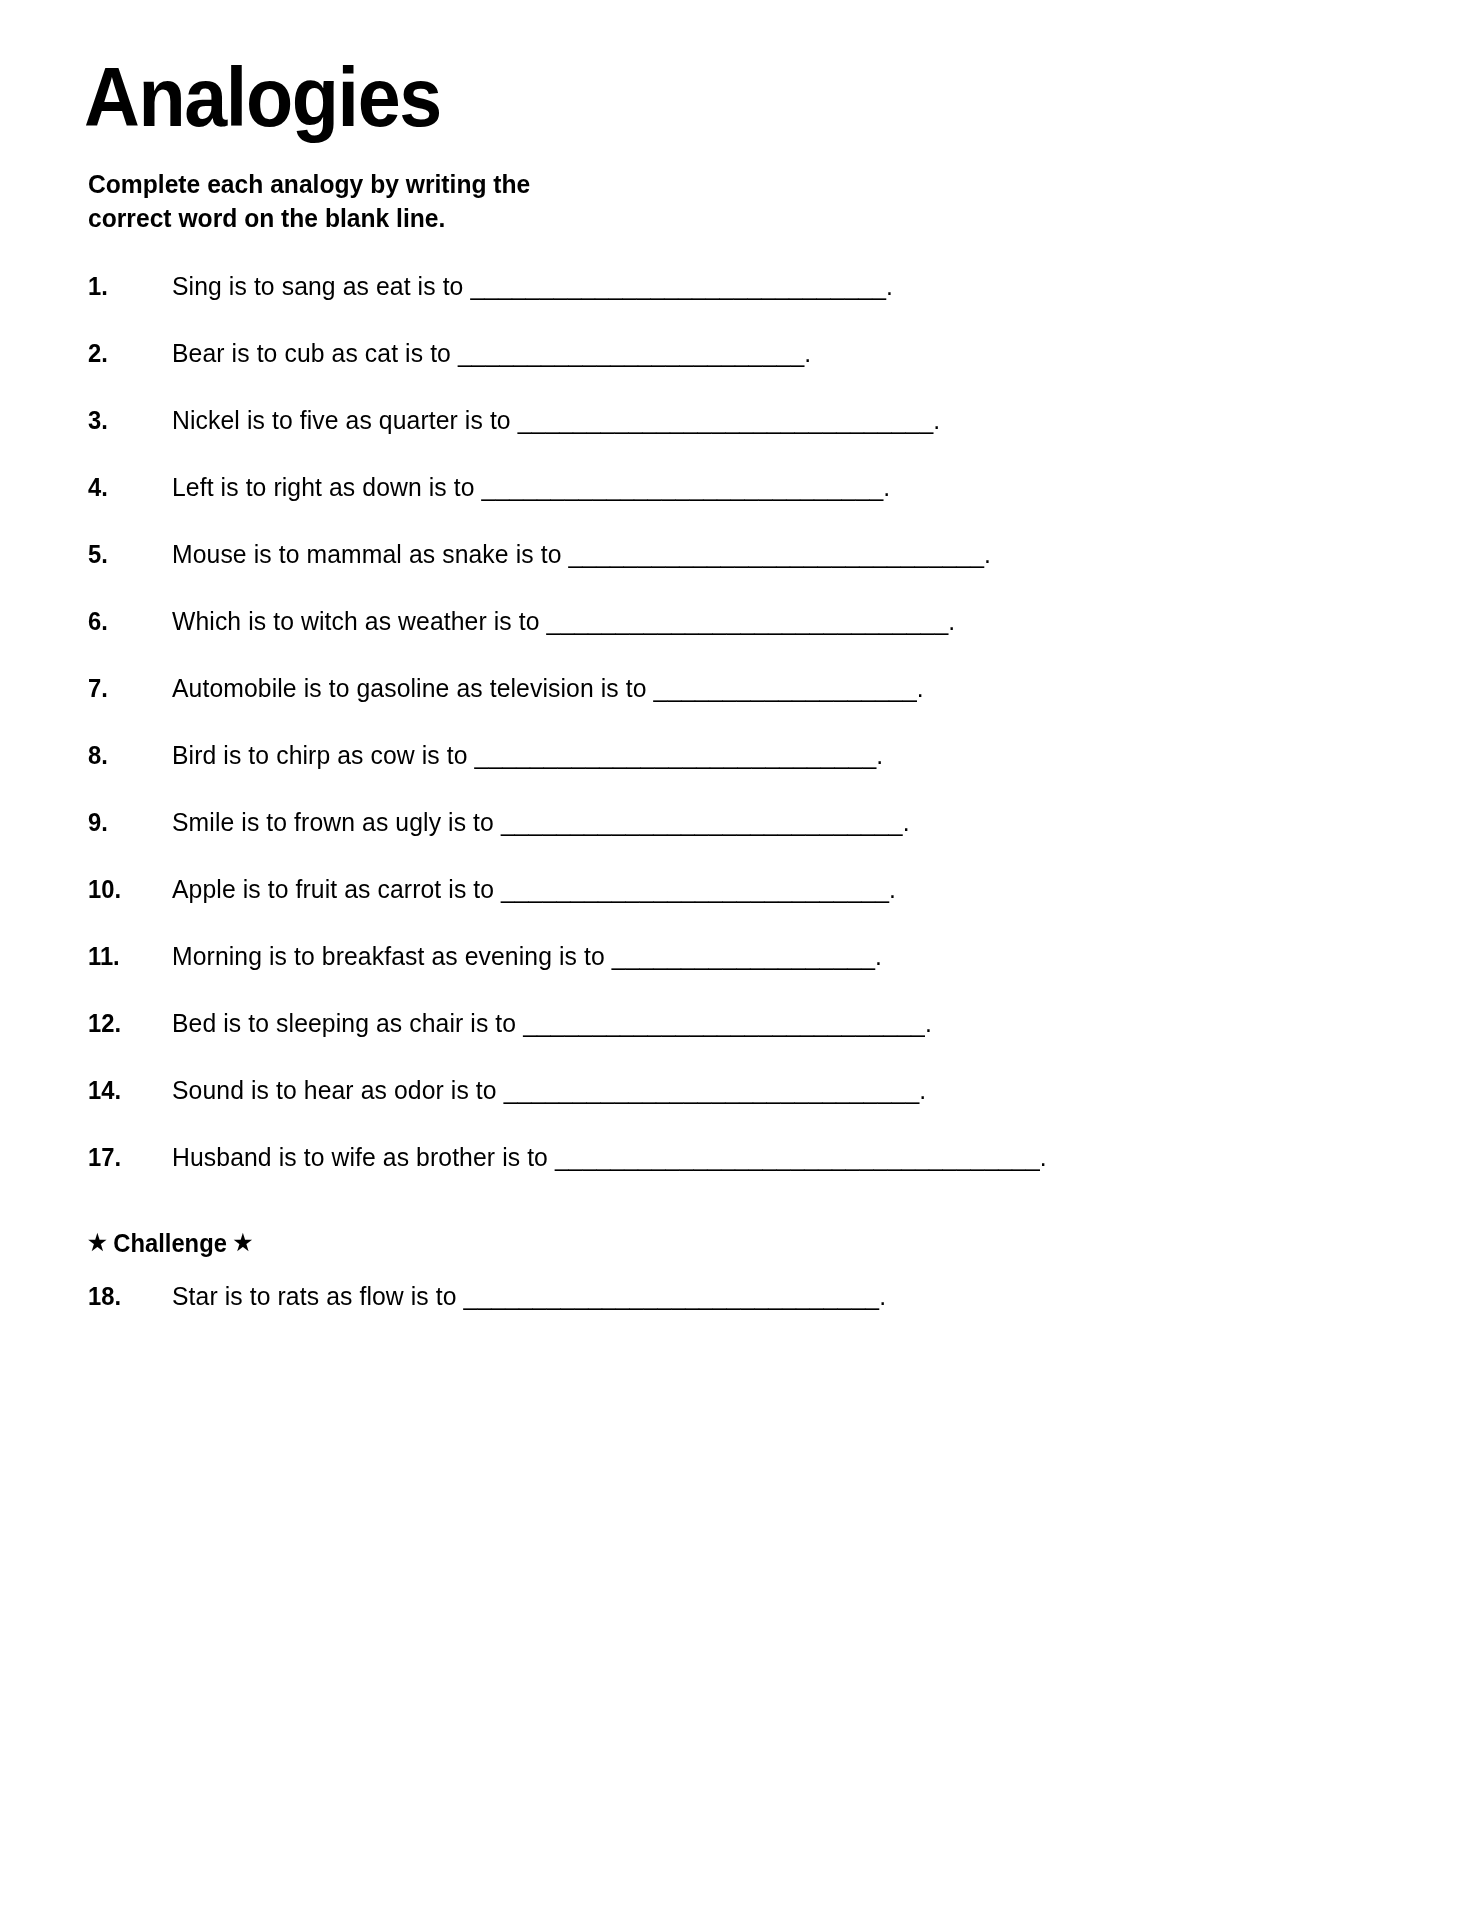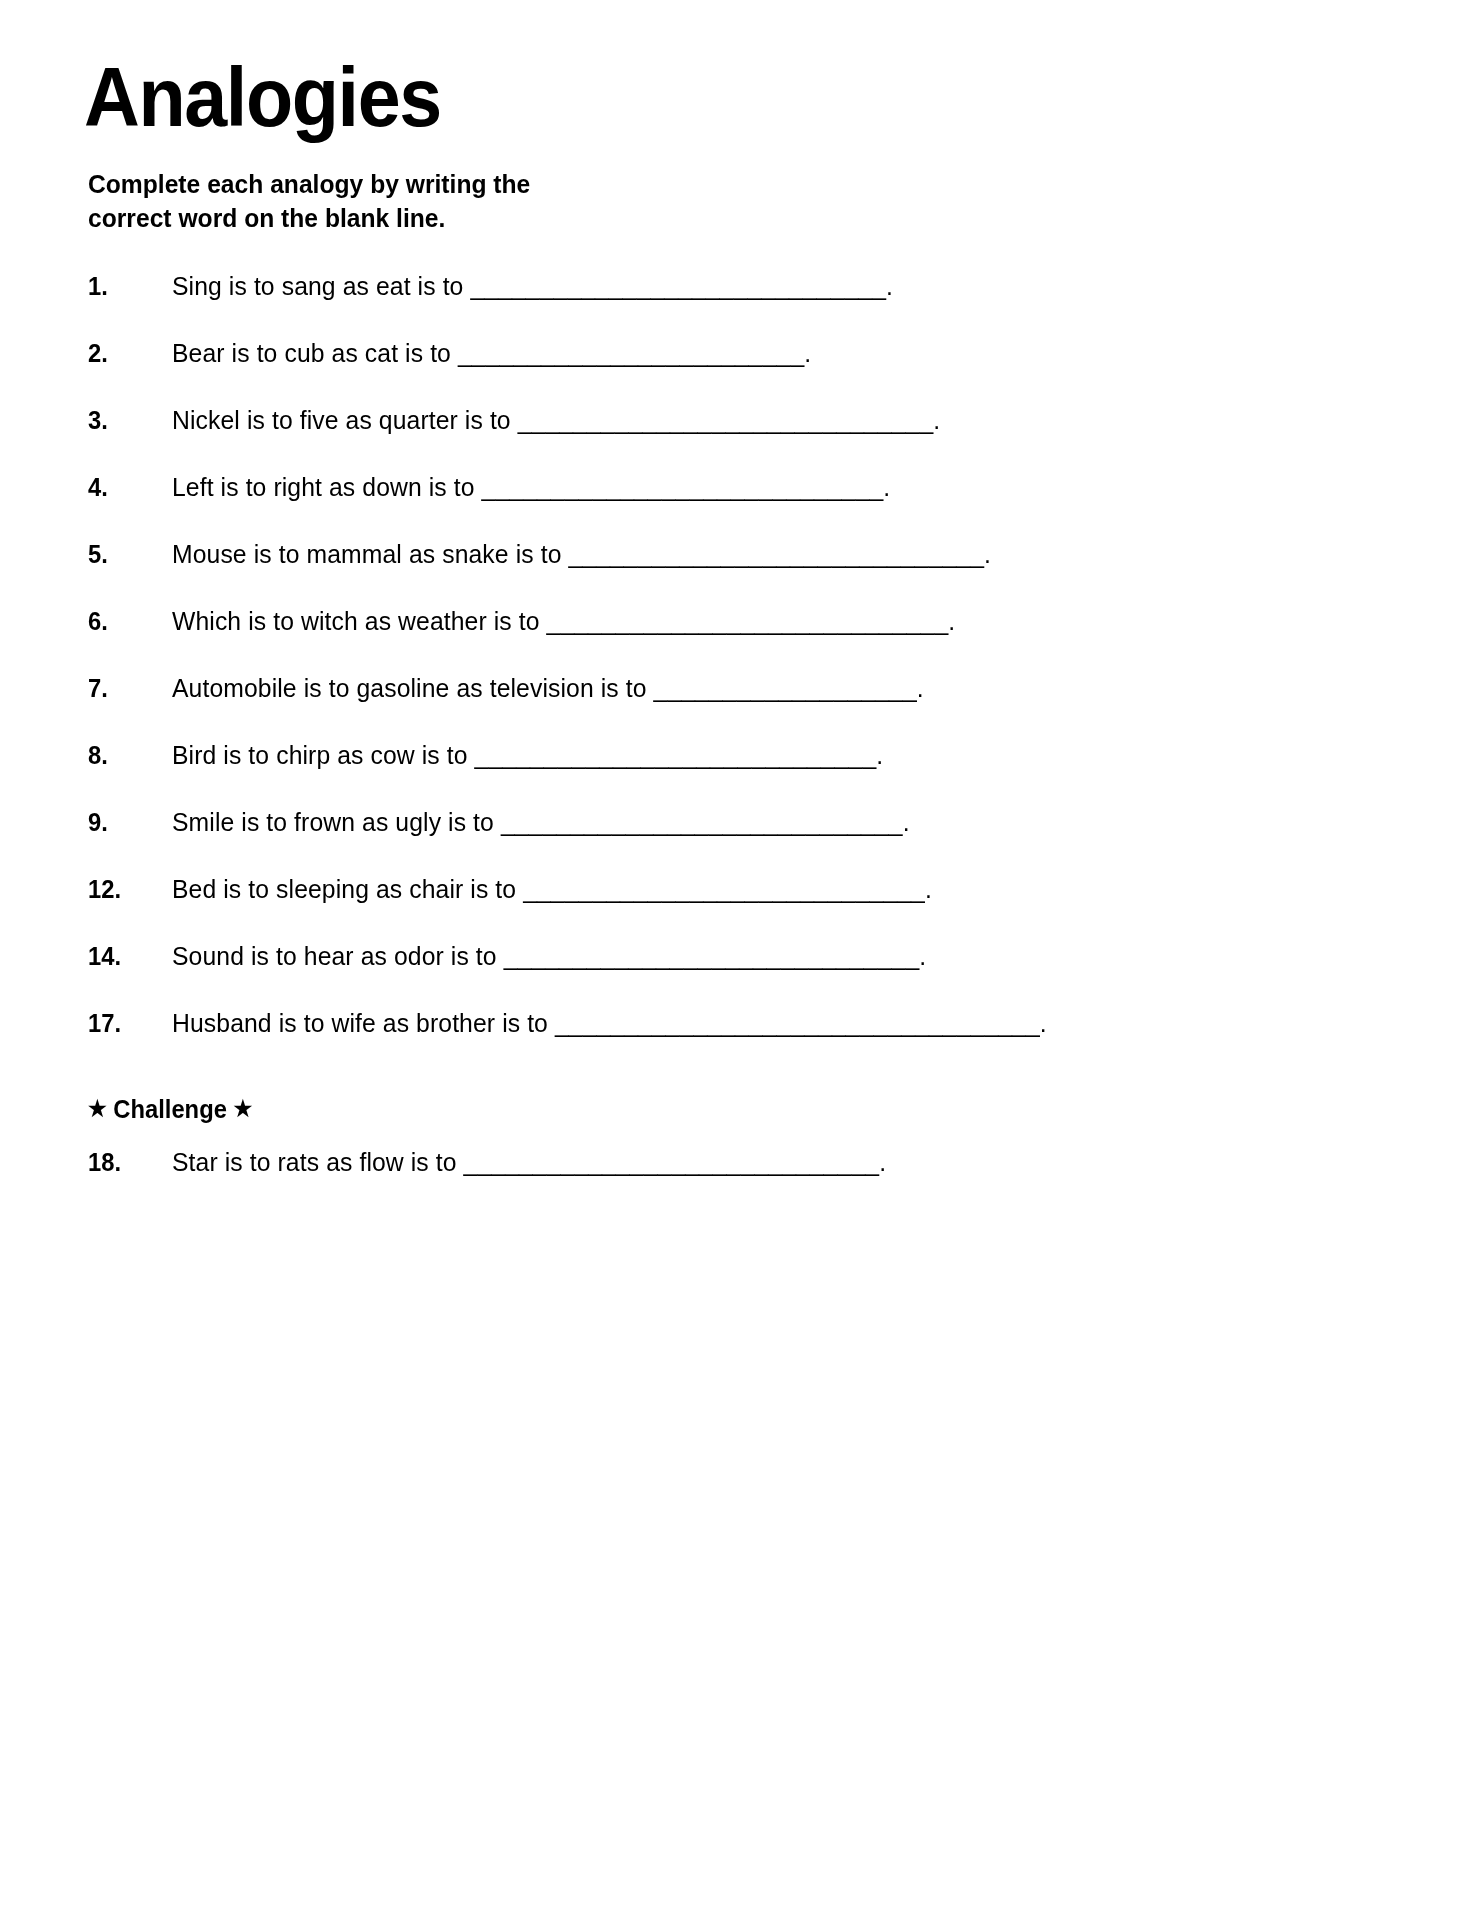--- a/index.html
+++ b/index.html
@@ -145,21 +145,29 @@
     <div class="item">
       <span class="item-number">8.</span>
       <span class="item-text">Bird is to chirp as cow is to _____________________________.</span>
     </div>
 
     <div class="item">
       <span class="item-number">9.</span>
       <span class="item-text">Smile is to frown as ugly is to _____________________________.</span>
     </div>
 
-
+    <div class="item">
+      <span class="item-number">10.</span>
+      <span class="item-text">Apple is to fruit as carrot is to ____________________________.</span>
+    </div>
+
+    <div class="item">
+      <span class="item-number">11.</span>
+      <span class="item-text">Morning is to breakfast as evening is to ___________________.</span>
+    </div>
 
     <div class="item">
       <span class="item-number">12.</span>
       <span class="item-text">Bed is to sleeping as chair is to _____________________________.</span>
     </div>
 
 
     <div class="item">
       <span class="item-number">14.</span>
       <span class="item-text">Sound is to hear as odor is to ______________________________.</span>

